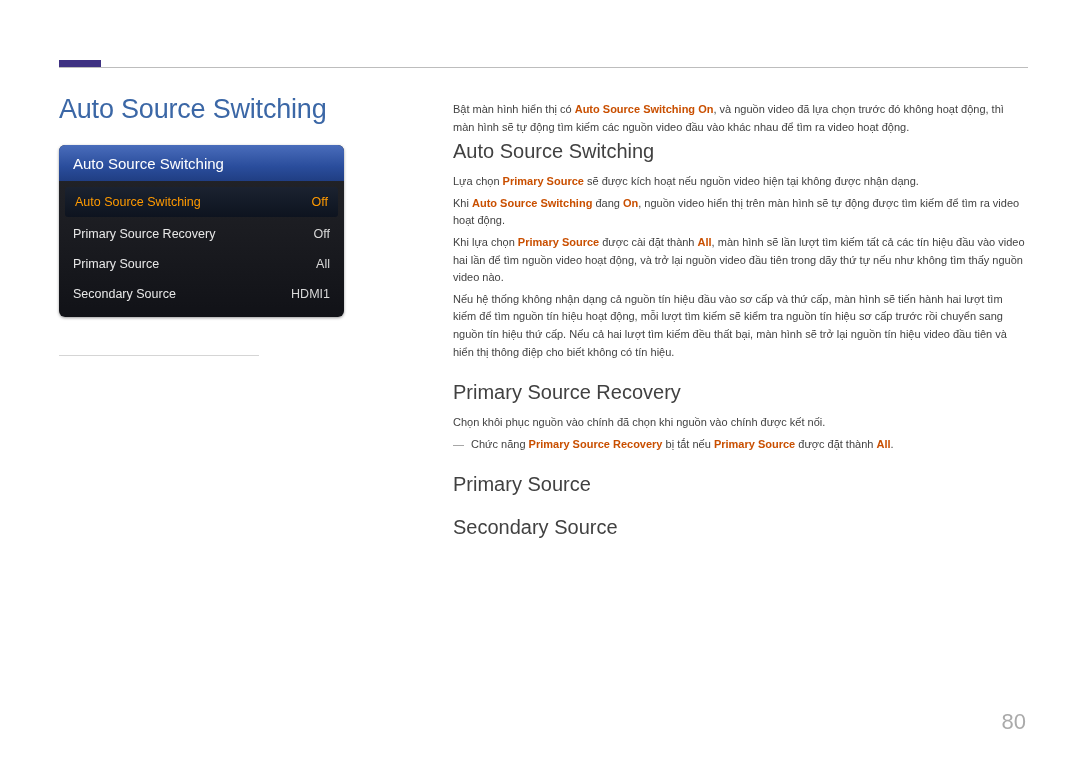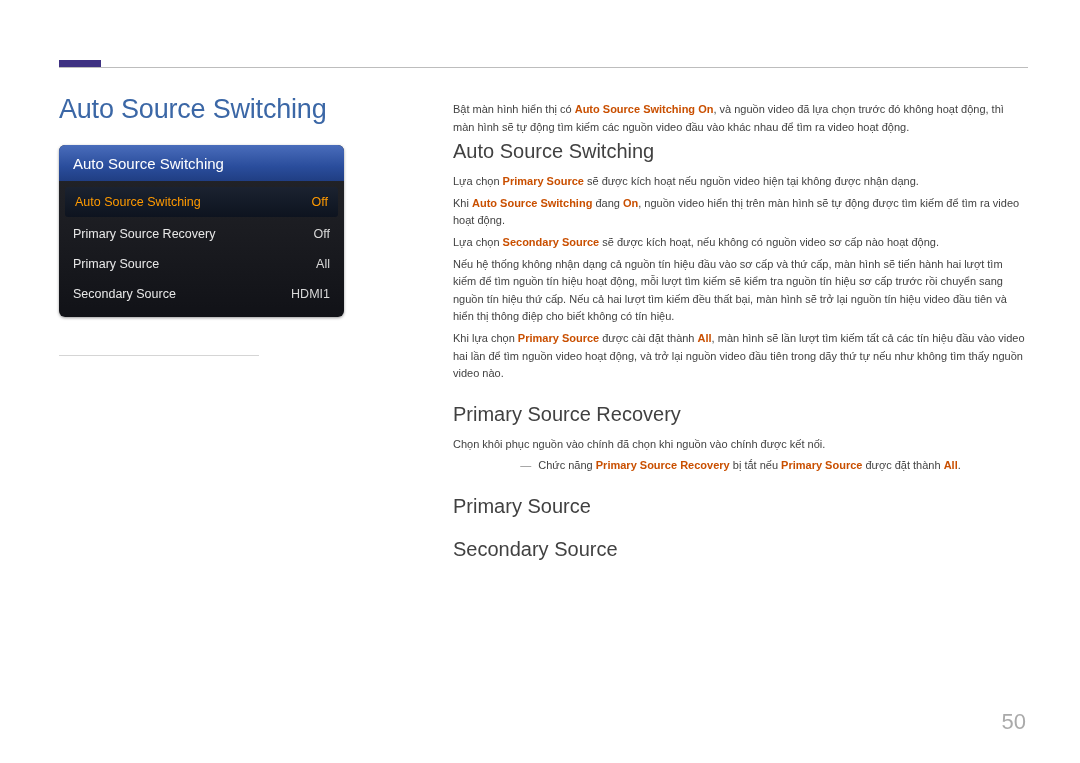--- a/index.html
+++ b/index.html
@@ -119,21 +119,20 @@
     line-height: 1.6;
     color: #424242;
     margin-bottom: 4px;
   }
   .body p:last-child { margin-bottom: 0; }
   .block { margin-bottom: 20px; }
   .note-line {
     font-size: 11px;
     color: #8d8d8d;
     line-height: 1.55;
-    text-align: center;
   }
   .note-line .ldash { color: #8d8d8d; margin-right: 4px; }
   .note-line .hl { color: #c94f00; font-weight: bold; }
   .page-number {
     position: absolute;
     right: 54px;
     bottom: 28px;
     font-size: 22px;
     color: #aaaaaa;
   }
@@ -192,26 +191,23 @@
 
   <div class="block">
     <h2 class="sec-h first">Auto Source Switching</h2>
     <p>
       <span>Lựa chọn </span><span class="hl">Primary Source</span><span> sẽ được kích hoạt nếu nguồn video hiện tại không được nhận dạng.</span>
     </p>
     <p>
       <span>Khi </span><span class="hl">Auto Source Switching</span><span> đang </span><span class="hl">On</span><span>, nguồn video hiển thị trên màn hình sẽ tự động được tìm kiếm để tìm ra video hoạt động.</span>
     </p>
     <p>
-      <span>Lựa chọn </span><span class="hl">Secondary Source</span><span> sẽ được kích hoạt, nếu không có nguồn video sơ cấp nào hoạt động.</span>
+      <span>Khi lựa chọn </span><span class="hl">Primary Source</span><span> được cài đặt thành </span><span class="hl">All</span><span>, màn hình sẽ lần lượt tìm kiếm tất cả các tín hiệu đầu vào video hai lần để tìm nguồn video hoạt động, và trở lại nguồn video đầu tiên trong dãy thứ tự nếu như không tìm thấy nguồn video nào.</span>
     </p>
     <p>Nếu hệ thống không nhận dạng cả nguồn tín hiệu đầu vào sơ cấp và thứ cấp, màn hình sẽ tiến hành hai lượt tìm kiếm để tìm nguồn tín hiệu hoạt động, mỗi lượt tìm kiếm sẽ kiểm tra nguồn tín hiệu sơ cấp trước rồi chuyển sang nguồn tín hiệu thứ cấp. Nếu cả hai lượt tìm kiếm đều thất bại, màn hình sẽ trở lại nguồn tín hiệu video đầu tiên và hiển thị thông điệp cho biết không có tín hiệu.</p>
-    <p>
-      <span>Khi lựa chọn </span><span class="hl">Primary Source</span><span> được cài đặt thành </span><span class="hl">All</span><span>, màn hình sẽ lần lượt tìm kiếm tất cả các tín hiệu đầu vào video hai lần để tìm nguồn video hoạt động, và trở lại nguồn video đầu tiên trong dãy thứ tự nếu như không tìm thấy nguồn video nào.</span>
-    </p>
   </div>
 
   <div class="block">
     <h2 class="sec-h">Primary Source Recovery</h2>
     <p>Chọn khôi phục nguồn vào chính đã chọn khi nguồn vào chính được kết nối.</p>
     <p class="note-line">
       <span class="ldash">―</span>
       <span>Chức năng </span><span class="hl">Primary Source Recovery</span><span> bị tắt nếu </span><span class="hl">Primary Source</span><span> được đặt thành </span><span class="hl">All</span><span>.</span>
     </p>
   </div>
@@ -219,13 +215,13 @@
   <div class="block">
     <h2 class="sec-h">Primary Source</h2>
   </div>
 
   <div class="block">
     <h2 class="sec-h">Secondary Source</h2>
   </div>
 
 </div>
 
-<div class="page-number">50</div>
+<div class="page-number">80</div>
 
 </body></html>

